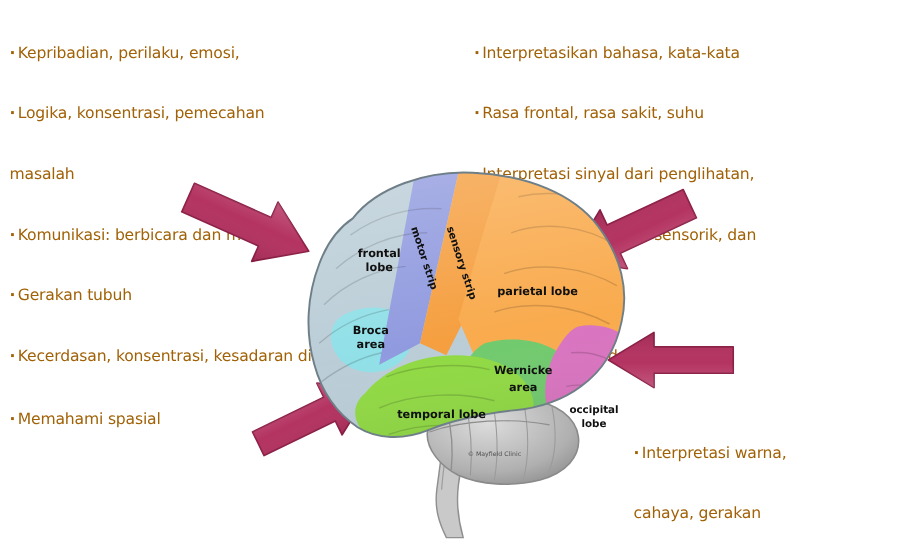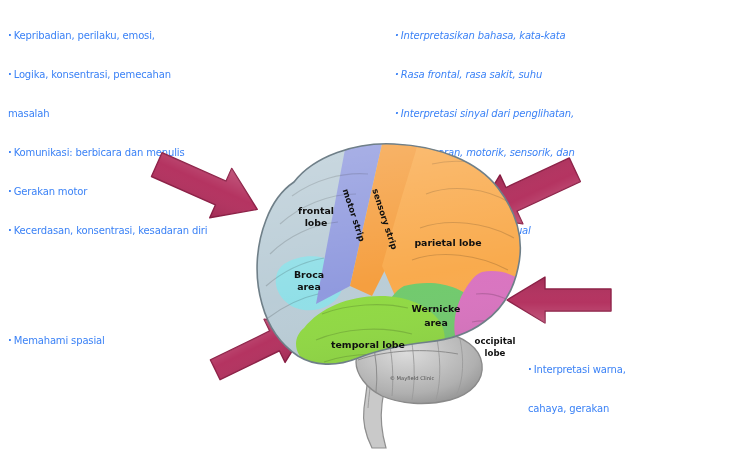--- a/index.html
+++ b/index.html
@@ -9,32 +9,32 @@
     background:#ffffff;
     font-family:"DejaVu Sans", sans-serif;
     overflow:hidden;
     position:relative;
   }
   #stage{position:relative;width:750px;height:450px;overflow:hidden;}
 
   
   .callout{
     position:absolute;
-    color:#3b82f6;
-    font-size:10px;
+    color:#a16207;
+    font-size:13px;
     line-height:1.30;
     font-family:"DejaVu Sans", sans-serif;
     letter-spacing:-0.15px;
     white-space:pre-wrap;
   }
   .callout .ln{display:block;}
   .callout .ln.bullet::before{content:"\00B7";margin-right:2px;font-weight:bold;}
 
   #callout-top-left{left:8px;top:3px;width:385px;}
-  #callout-top-right{left:395px;top:3px;width:350px;font-style:italic;}
+  #callout-top-right{left:395px;top:3px;width:350px;}
   #callout-bottom-left{left:8px;top:308px;width:250px;}
   #callout-bottom-right{left:528px;top:337px;width:215px;}
 
   
   .arrow{position:absolute;}
   .arrow svg{display:block;overflow:visible;}
 
   #arrow-top-left{left:148px;top:152px;}
   #arrow-top-right{left:466px;top:158px;}
   #arrow-bottom-right{left:503px;top:273px;}
@@ -64,21 +64,21 @@
 </head>
 <body>
 
 <div id="stage">
 
   <div class="callout" id="callout-top-left">
     <span class="ln bullet">Kepribadian, perilaku, emosi,</span>
     <span class="ln bullet">Logika, konsentrasi, pemecahan</span>
     <span class="ln">masalah</span>
     <span class="ln bullet">Komunikasi: berbicara dan menulis</span>
-    <span class="ln bullet">Gerakan motor</span>
+    <span class="ln bullet">Gerakan tubuh</span>
     <span class="ln bullet">Kecerdasan, konsentrasi, kesadaran diri</span>
   </div>
 
   <div class="callout" id="callout-top-right">
     <span class="ln bullet">Interpretasikan bahasa, kata-kata</span>
     <span class="ln bullet">Rasa frontal, rasa sakit, suhu</span>
     <span class="ln bullet">Interpretasi sinyal dari penglihatan,</span>
     <span class="ln">pendengaran, motorik, sensorik, dan</span>
     <span class="ln">memori</span>
     <span class="ln bullet">Persepsi spasial dan visual</span>

